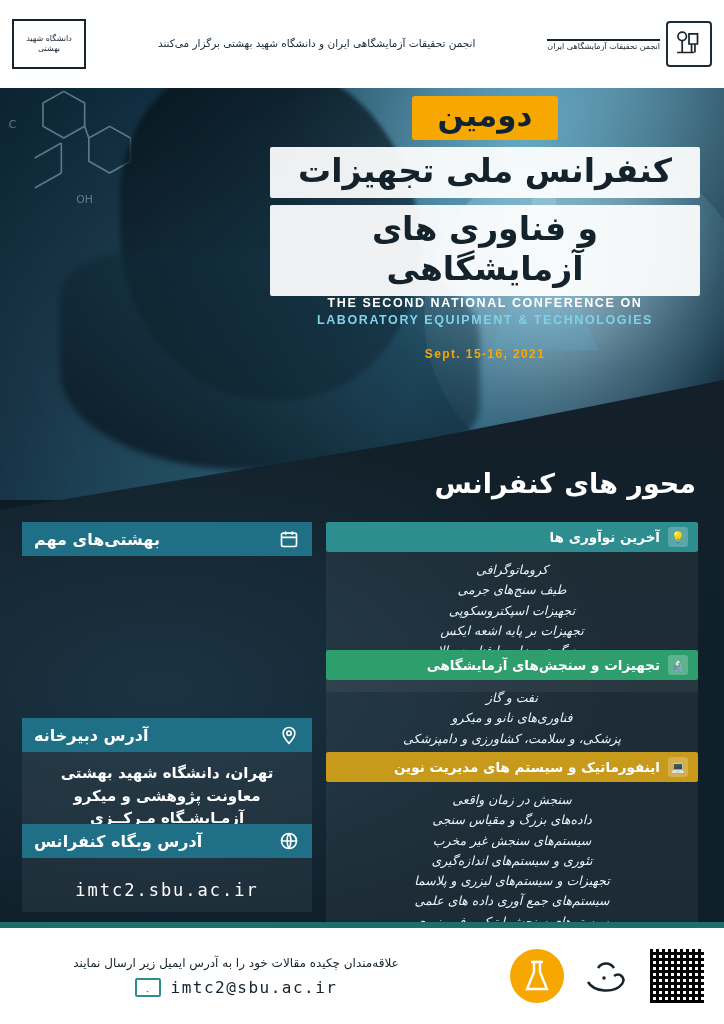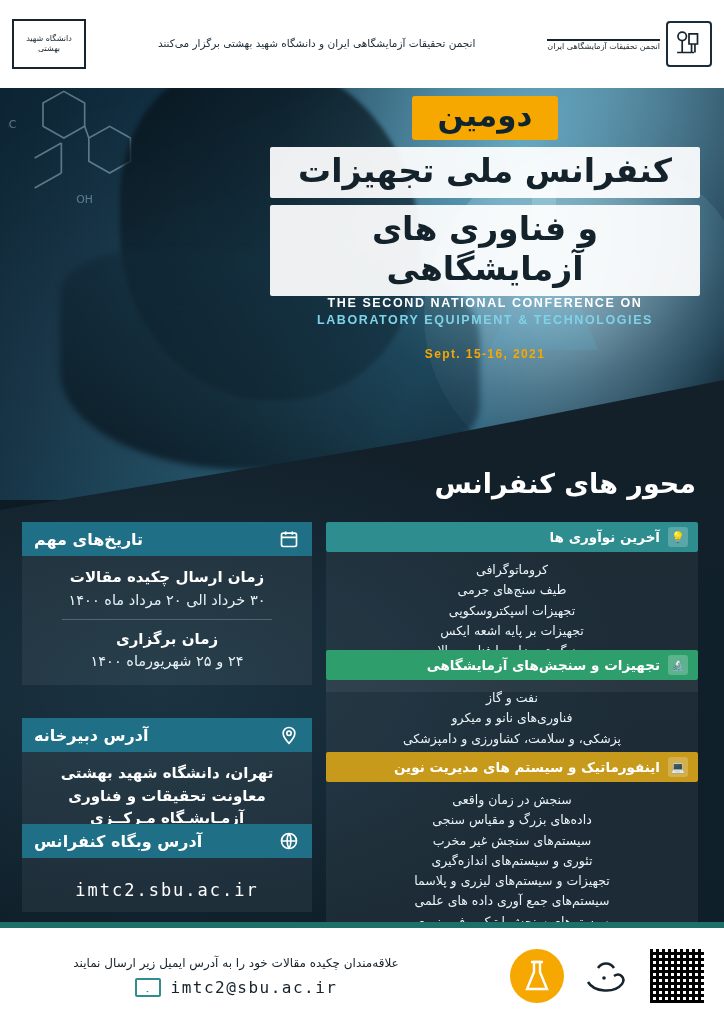--- a/index.html
+++ b/index.html
@@ -183,21 +183,21 @@
     display: flex; align-items: center; justify-content: center;
     font-size: 11px; color: #fff;
     flex: 0 0 auto;
   }
   .topic-body {
     background: rgba(255,255,255,0.055);
     padding: 8px 14px 10px;
     text-align: center;
   }
   .topic-body div {
-    color: #eaf3f7; font-size: 12.5px; line-height: 1.62;
+    color: #eaf3f7; font-size: 12.5px; line-height: 1.62; font-style: italic;
   }
   .tb1 { top: 522px; }
   .tb2 { top: 650px; }
   .tb3 { top: 752px; }
   .h-teal { background: #2e8d8f; }
   .h-green { background: #2f9e6d; }
   .h-gold { background: #c79a1b; }
 
   
   .left-panel { position: absolute; z-index: 30; width: 290px; left: 22px; }
@@ -397,44 +397,37 @@
   </div>
 
   <div class="left-panel lp1">
     <div class="panel-head">
       <span class="ph-icon">
         <svg viewBox="0 0 24 24" fill="none" stroke="#ffffff" stroke-width="2">
           <rect x="3" y="5" width="18" height="16" rx="2"></rect>
           <path d="M3 10 H21 M8 3 V7 M16 3 V7"></path>
         </svg>
       </span>
-      <span>تاریخ‌های مهم</span>
-    </div>
-    <div class="panel-body">
-      <div class="row-label">زمان ارسال چکیده مقالات</div>
-      <div class="row-val">۳۰ خرداد الی ۲۰ مرداد ماه ۱۴۰۰</div>
-      <div class="divider"></div>
-      <div class="row-label">زمان برگزاری</div>
-      <div class="row-val">۲۴ و ۲۵ شهریورماه ۱۴۰۰</div>
+      <span>بهشتی‌های مهم</span>
     </div>
   </div>
 
   <div class="left-panel lp2">
     <div class="panel-head">
       <span class="ph-icon">
         <svg viewBox="0 0 24 24" fill="none" stroke="#ffffff" stroke-width="2">
           <path d="M12 22s7-7.2 7-12a7 7 0 10-14 0c0 4.8 7 12 7 12z"></path>
           <circle cx="12" cy="10" r="2.6"></circle>
         </svg>
       </span>
       <span>آدرس دبیرخانه</span>
     </div>
     <div class="panel-body">
       <div class="row-label">تهران، دانشگاه شهید بهشتی</div>
-      <div class="row-label">معاونت  تحقیقات  و  فناوری</div>
+      <div class="row-label">معاونت  پژوهشی  و  میکرو</div>
       <div class="row-label">آزمـایشـگاه  مـرکــزی</div>
     </div>
   </div>
 
   <div class="left-panel lp3">
     <div class="panel-head">
       <span class="ph-icon">
         <svg viewBox="0 0 24 24" fill="none" stroke="#ffffff" stroke-width="2">
           <circle cx="12" cy="12" r="9"></circle>
           <path d="M3 12h18M12 3c3 3.5 3 13.5 0 18M12 3c-3 3.5-3 13.5 0 18"></path>

